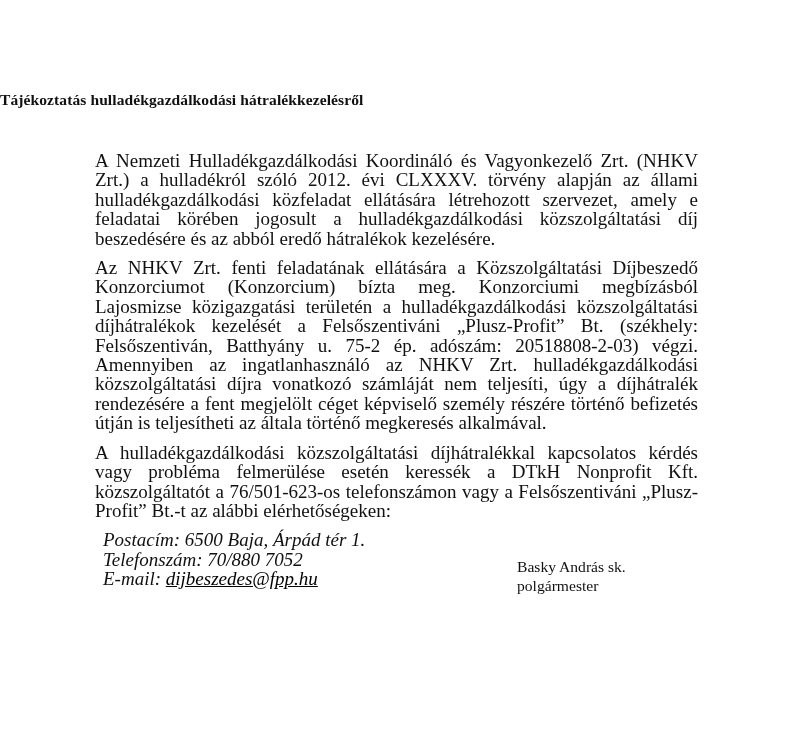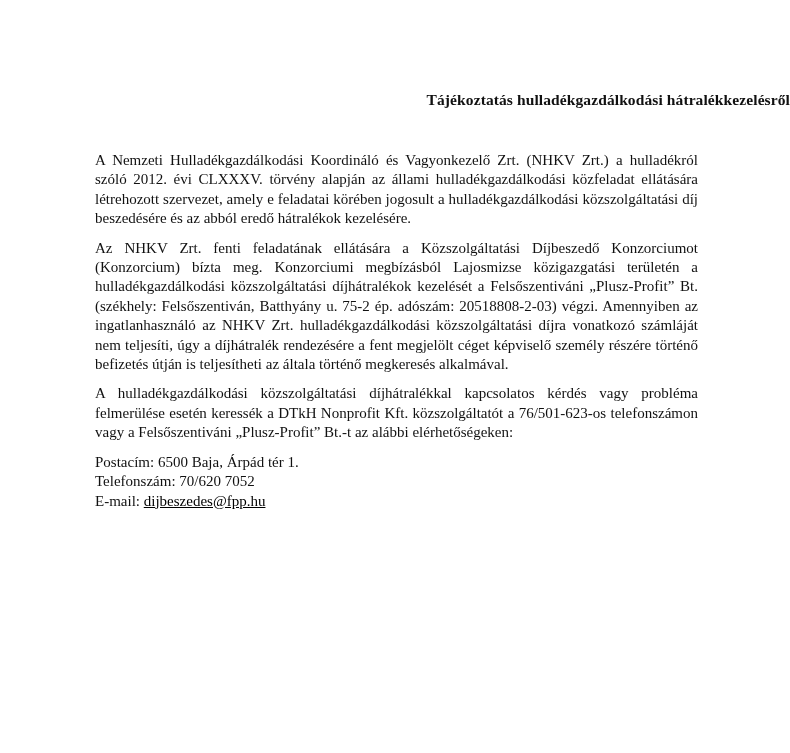--- a/index.html
+++ b/index.html
@@ -19,40 +19,41 @@
       position: absolute;
       left: 0; top: 0;
       width: 790px; height: 753px;
       background: #ffffff;
     }
     .title {
       position: absolute;
       top: 91px;
       left: 0;
       width: 790px;
-      text-align: right;
+      text-align: left;
       font-weight: bold;
       font-size: 15.5px;
       letter-spacing: 0.1px;
     }
     .body-text {
       position: absolute;
       left: 95px;
       top: 151px;
       width: 603px;
-      font-size: 15px;
+      font-size: 19px;
       line-height: 19.4px;
     }
     .para {
       margin: 0 0 10px 0;
       text-align: justify;
       text-align-last: left;
     }
     .contact {
-      margin: 0;
+      margin: 8px;
+      font-style: italic;
     }
     .contact div {
       white-space: nowrap;
     }
     .email-link {
       color: #000000;
       text-decoration: underline;
     }
     .signature {
       position: absolute;
@@ -69,19 +70,23 @@
 
   <div class="title">Tájékoztatás hulladékgazdálkodási hátralékkezelésről</div>
 
   <div class="body-text">
     <p class="para">A Nemzeti Hulladékgazdálkodási Koordináló és Vagyonkezelő Zrt. (NHKV Zrt.) a hulladékról szóló 2012. évi CLXXXV. törvény alapján az állami hulladékgazdálkodási közfeladat ellátására létrehozott szervezet, amely e feladatai körében jogosult a hulladékgazdálkodási közszolgáltatási díj beszedésére és az abból eredő hátralékok kezelésére.</p>
     <p class="para">Az NHKV Zrt. fenti feladatának ellátására a Közszolgáltatási Díjbeszedő Konzorciumot (Konzorcium) bízta meg. Konzorciumi megbízásból Lajosmizse közigazgatási területén a hulladékgazdálkodási közszolgáltatási díjhátralékok kezelését a Felsőszentiváni „Plusz-Profit” Bt. (székhely: Felsőszentiván, Batthyány u. 75-2 ép. adószám: 20518808-2-03) végzi. Amennyiben az ingatlanhasználó az NHKV Zrt. hulladékgazdálkodási közszolgáltatási díjra vonatkozó számláját nem teljesíti, úgy a díjhátralék rendezésére a fent megjelölt céget képviselő személy részére történő befizetés útján is teljesítheti az általa történő megkeresés alkalmával.</p>
     <p class="para">A hulladékgazdálkodási közszolgáltatási díjhátralékkal kapcsolatos kérdés vagy probléma felmerülése esetén keressék a DTkH Nonprofit Kft. közszolgáltatót a 76/501-623-os telefonszámon vagy a Felsőszentiváni „Plusz-Profit” Bt.-t az alábbi elérhetőségeken:</p>
 
     <div class="contact">
       <div>Postacím: 6500 Baja, Árpád tér 1.</div>
-      <div>Telefonszám: 70/620 7052</div>
+      <div>Telefonszám: 70/880 7052</div>
       <div><span>E-mail: </span><a class="email-link" href="mailto:dijbeszedes@fpp.hu">dijbeszedes@fpp.hu</a></div>
     </div>
   </div>
 
+  <div class="signature">
+    <div>Basky András sk.</div>
+    <div>polgármester</div>
+  </div>
 
 </div>
 
 </body></html>

